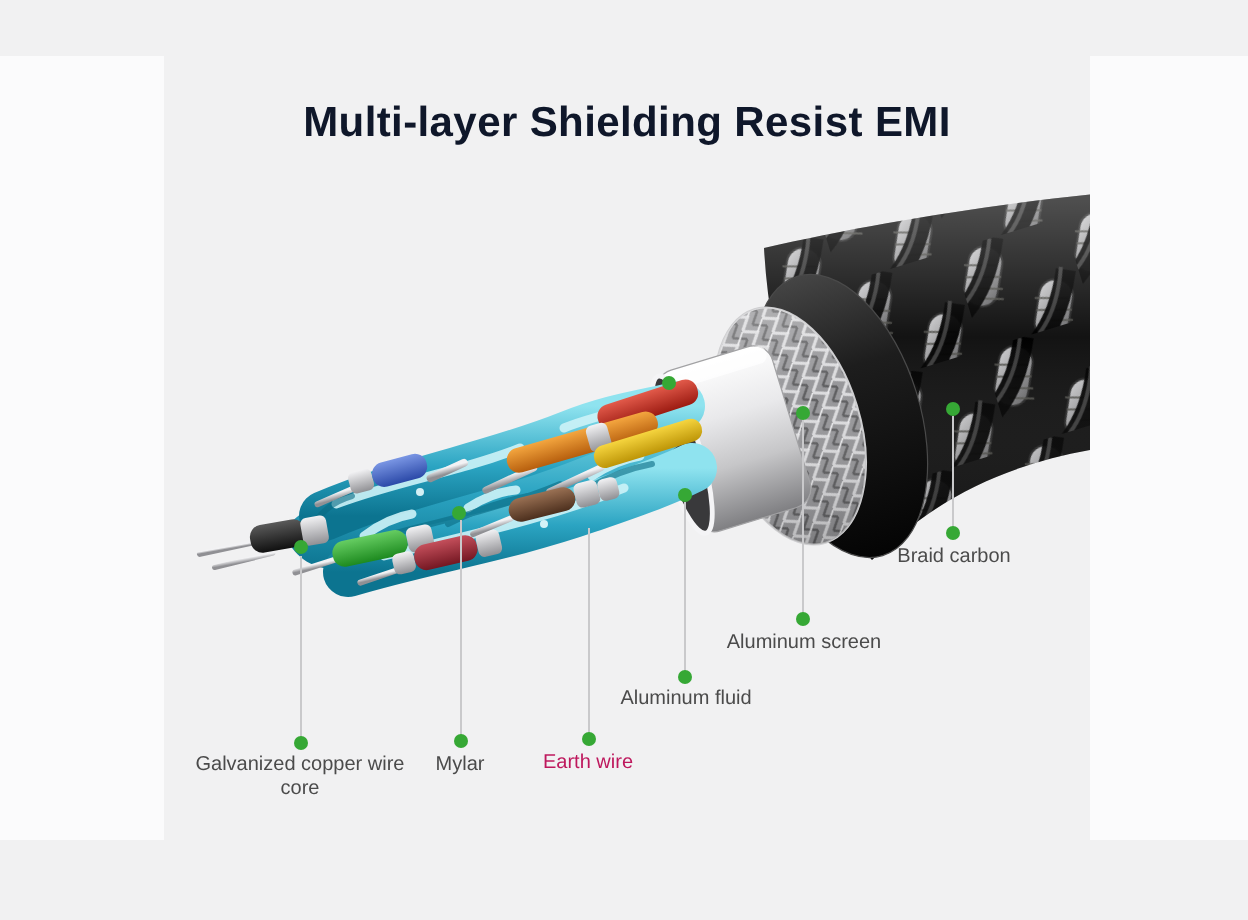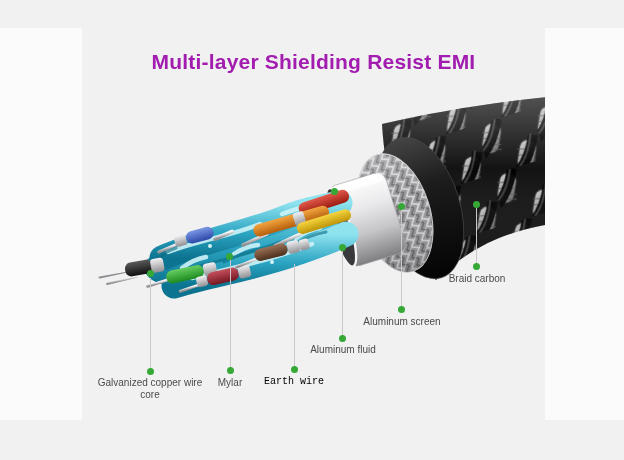--- a/index.html
+++ b/index.html
@@ -38,21 +38,21 @@
   .wrap2{width:122px;}
 </style>
 </head>
 <body>
 
 <div class="side-margin" id="margin-left"></div>
 <div class="side-margin" id="margin-right"></div>
 
 <div class="photo">
 
-  <div class="title" style="color:#a21caf;text-align:center;">Multi-layer Shielding Resist EMI</div>
+  <div class="title" style="color:#0f172a;text-align:center;">Multi-layer Shielding Resist EMI</div>
 
   <svg class="cable-svg" width="463" height="392" viewBox="0 0 463 392">
     <defs>
       <linearGradient id="fiberGrad" x1="0" y1="0" x2="1" y2="1">
         <stop offset="0" stop-color="#d2d2d4"></stop>
           <stop offset="0.5" stop-color="#9a9a9c"></stop>
           <stop offset="1" stop-color="#616163"></stop>
       </linearGradient>
       <pattern id="braidPat" width="58" height="52" patternUnits="userSpaceOnUse" patternTransform="rotate(-17)">
         <rect width="58" height="52" fill="#131313"></rect>
@@ -250,21 +250,21 @@
   <div>
     <div class="dot" style="left:147px;top:228px;background:#36a835;"></div>
     <div class="leader" style="left:148px;top:232px;height:109px;background:#c9c9cb;"></div>
     <div class="dot" style="left:148px;top:342px;background:#36a835;"></div>
     <div class="ann-label" style="left:148px;top:349px;color:#4b4b4b;">Mylar</div>
   </div>
 
   <div>
     <div class="leader" style="left:212px;top:236px;height:104px;background:#c9c9cb;"></div>
     <div class="dot" style="left:212px;top:341px;background:#36a835;"></div>
-    <div class="ann-label" style="left:212px;top:348px;color:#000000;font-family:Liberation Mono, monospace;">Earth wire</div>
+    <div class="ann-label" style="left:212px;top:348px;color:#be185d;">Earth wire</div>
   </div>
 
   <div>
     <div class="dot" style="left:252px;top:163px;background:#36a835;"></div>
     <div class="dot" style="left:260px;top:219px;background:#36a835;"></div>
     <div class="leader" style="left:260px;top:223px;height:86px;background:#c9c9cb;"></div>
     <div class="dot" style="left:260px;top:310px;background:#36a835;"></div>
     <div class="ann-label" style="left:261px;top:316px;color:#4b4b4b;">Aluminum fluid</div>
   </div>
 

